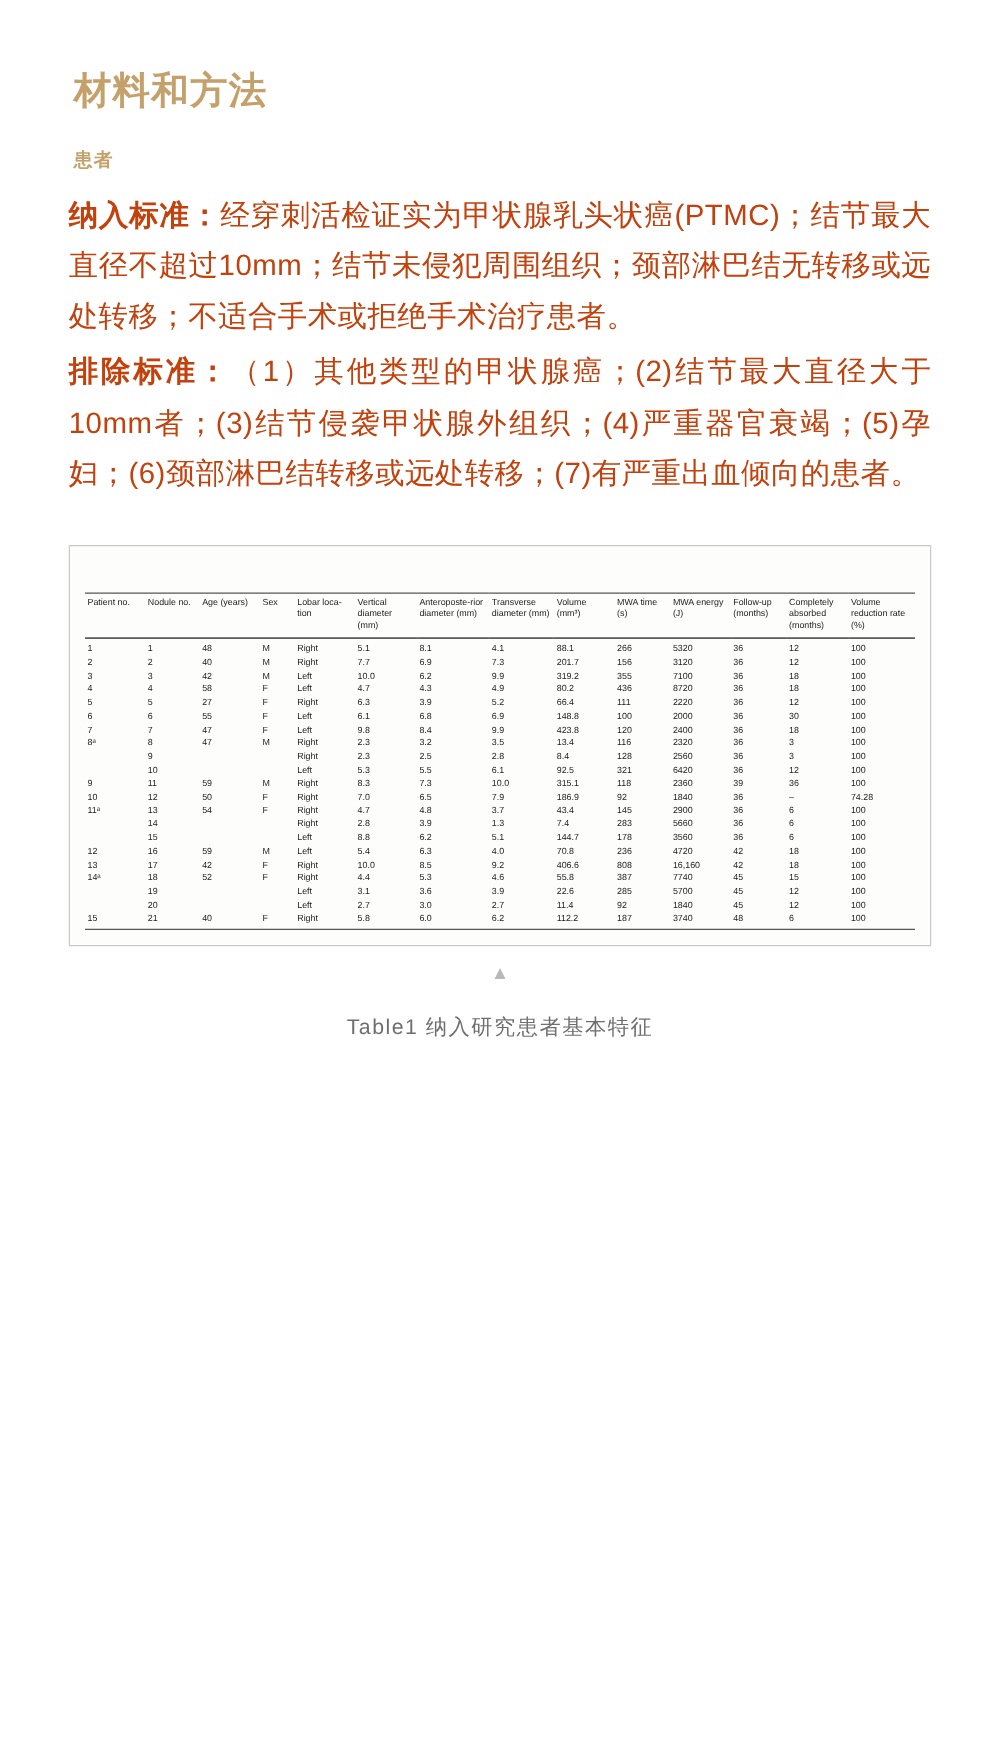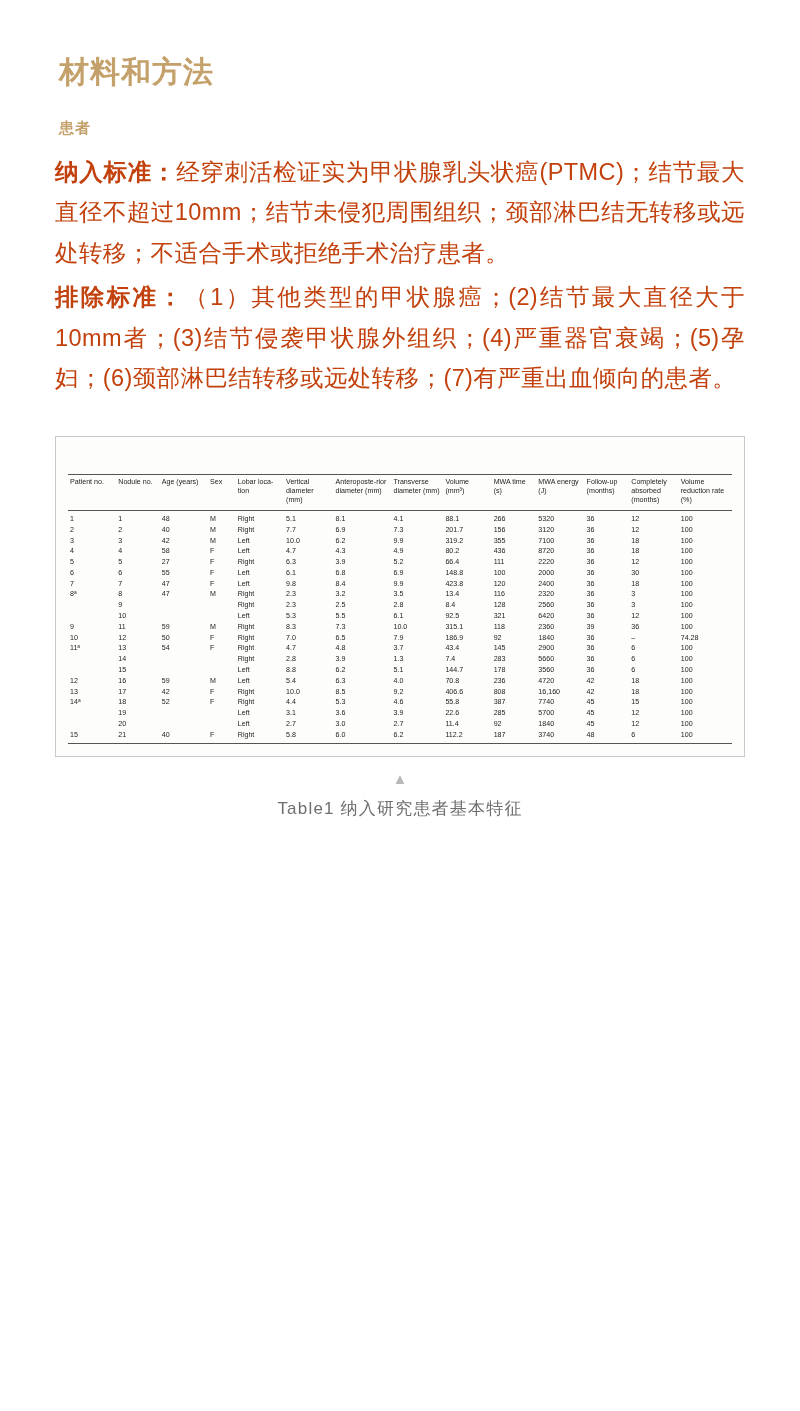--- a/index.html
+++ b/index.html
@@ -95,21 +95,21 @@
     font-size: 15px;
     line-height: 1;
     margin-top: 14px;
     letter-spacing: 0;
   }
   .fig-caption {
     text-align: center;
     color: #6e6e6e;
     font-size: 17px;
     letter-spacing: 1.2px;
-    margin-top: 11px;
+    margin-top: 24px;
   }
   .col-pn { width: 8.0%; }
   .col-nn { width: 7.2%; }
   .col-age { width: 8.0%; }
   .col-sex { width: 4.6%; }
   .col-lob { width: 8.0%; }
   .col-vd { width: 8.2%; }
   .col-ap { width: 9.6%; }
   .col-tr { width: 8.6%; }
   .col-vol { width: 8.0%; }

